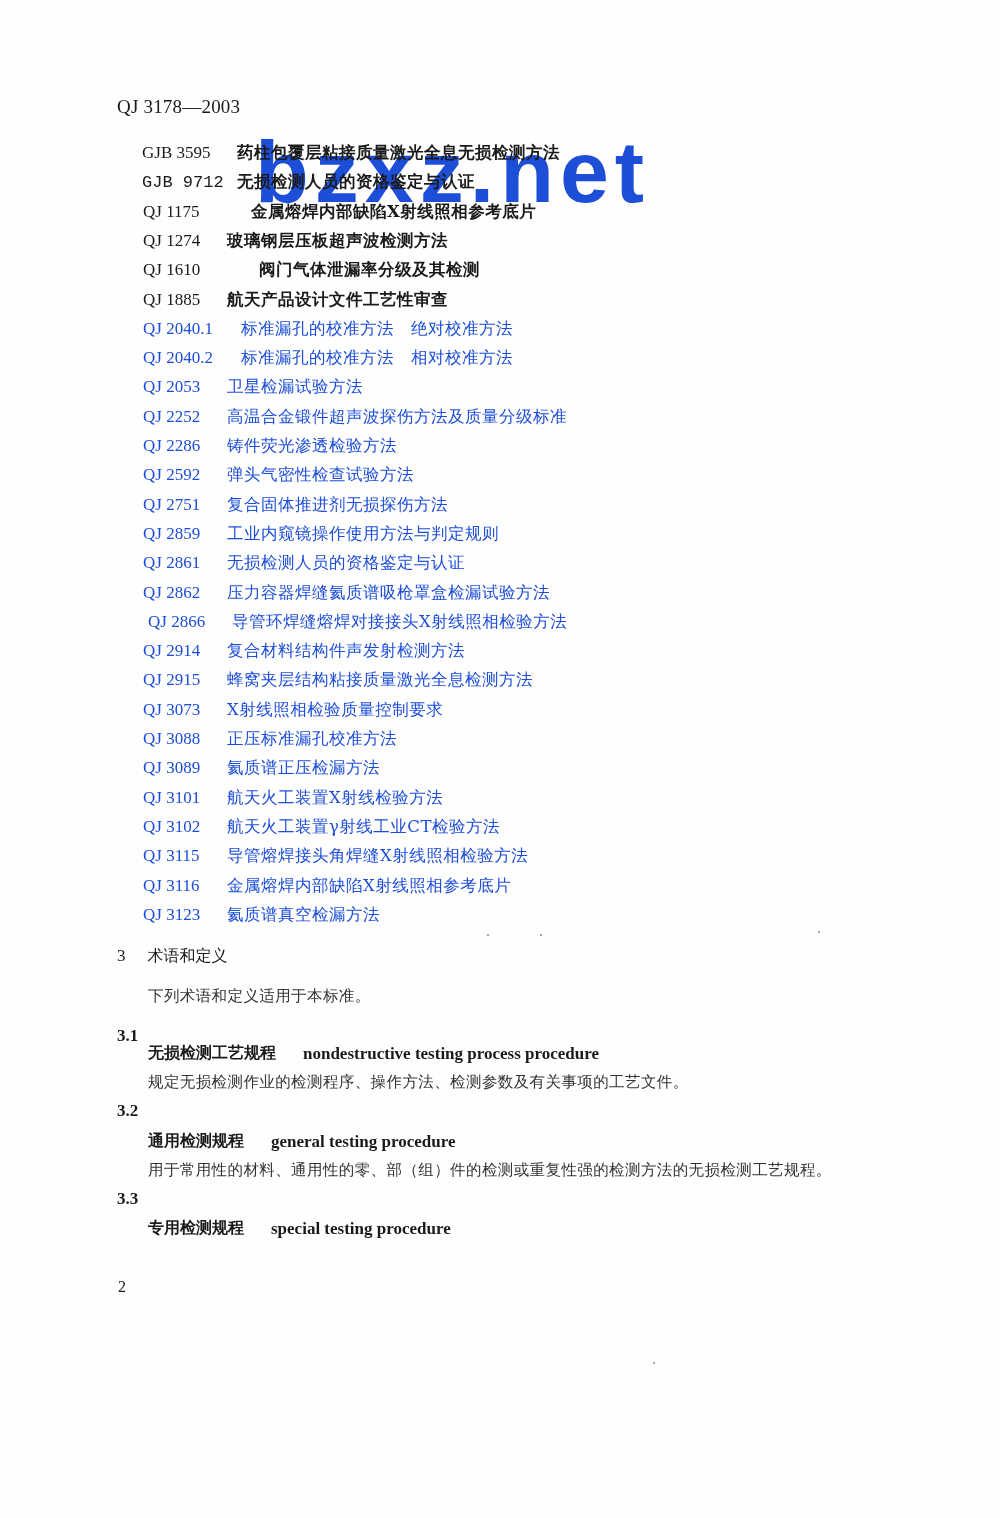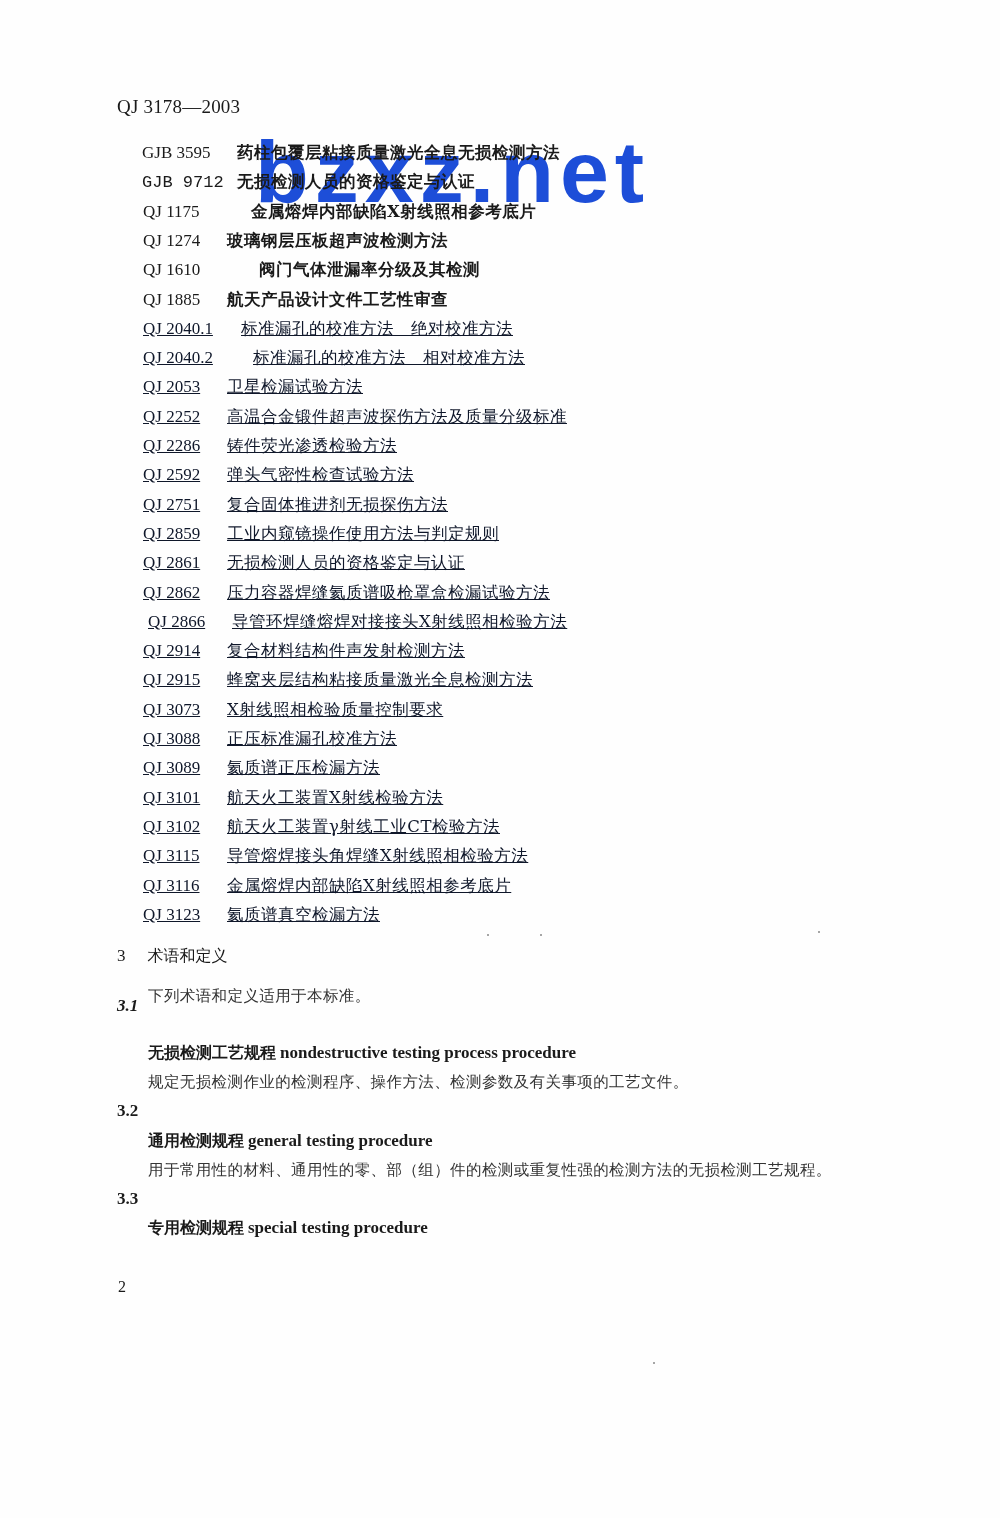--- a/index.html
+++ b/index.html
@@ -7,27 +7,27 @@
          font-family: "Liberation Serif", "DejaVu Serif", serif; color: #1a1a1a; }
   .page { position: absolute; left: 0; top: 0; width: 1000px; height: 1518px; background: #fefefe; }
   .header-code { position: absolute; left: 117px; top: 96px; font-size: 19px; letter-spacing: 0.2px; }
   .watermark { position: absolute; left: 255px; top: 128px; font-family: "Liberation Sans", "DejaVu Sans", sans-serif;
                font-size: 88px; font-weight: bold; color: #1d4ed8; letter-spacing: 6px; line-height: 1; z-index: 0; }
   .ref-list { position: absolute; left: 0; top: 0; z-index: 1; }
   .ref-row { position: absolute; display: flex; align-items: baseline; font-size: 17px; white-space: nowrap; }
   .ref-code { display: inline-block; }
   .ref-title { display: inline-block; font-family: "DejaVu Serif", "Liberation Serif", serif; font-size: 16.5px; letter-spacing: 0.5px; }
   .ref-row.bold .ref-title { font-weight: bold; }
-  .ref-row.faint { color: #0f172a; text-decoration: underline; }
+  .ref-row.faint { color: #1d4ed8; }
   .sec-heading { position: absolute; left: 117px; top: 946px; font-size: 17px; display: flex; gap: 22px; }
   .sec-heading .num { font-family: "Liberation Serif", serif; }
   .sec-heading .txt { font-family: "DejaVu Sans", sans-serif; font-size: 16px; }
   .para { position: absolute; left: 148px; font-family: "DejaVu Serif", serif; font-size: 15.5px; color: #333; letter-spacing: 0.4px; }
   .clause-num { position: absolute; left: 117px; font-weight: bold; font-size: 17px; }
-  .term { position: absolute; left: 148px; display: flex; gap: 4px; align-items: flex-start; }
+  .term { position: absolute; left: 148px; display: flex; gap: 27px; align-items: flex-end; }
   .term .zh { font-family: "DejaVu Sans", sans-serif; font-weight: bold; font-size: 16px; }
   .term .en { font-family: "Liberation Serif", serif; font-weight: bold; font-size: 17px; }
   .page-number { position: absolute; left: 118px; top: 1278px; font-size: 16px; }
   .dot { position: absolute; width: 2px; height: 2px; background: #888; border-radius: 1px; }
 </style>
 </head>
 <body>
 
 <div class="page">
   <div class="header-code">QJ 3178—2003</div>
@@ -55,21 +55,21 @@
         <span class="ref-title">阀门气体泄漏率分级及其检测</span>
       </div>
       <div class="ref-row bold" style="left: 143px; top: 289px;">
         <span class="ref-code" style="width: 84px;">QJ 1885</span>
         <span class="ref-title">航天产品设计文件工艺性审查</span>
       </div>
       <div class="ref-row faint" style="left: 143px; top: 318px;">
         <span class="ref-code" style="width: 98px;">QJ 2040.1</span>
         <span class="ref-title">标准漏孔的校准方法　绝对校准方法</span>
       </div>
-      <div class="ref-row faint" style="left: 143px; top: 347px; gap: 12px;">
+      <div class="ref-row faint" style="left: 143px; top: 347px;">
         <span class="ref-code" style="width: 98px;">QJ 2040.2</span>
         <span class="ref-title">标准漏孔的校准方法　相对校准方法</span>
       </div>
       <div class="ref-row faint" style="left: 143px; top: 376px;">
         <span class="ref-code" style="width: 84px;">QJ 2053</span>
         <span class="ref-title">卫星检漏试验方法</span>
       </div>
       <div class="ref-row faint" style="left: 143px; top: 406px;">
         <span class="ref-code" style="width: 84px;">QJ 2252</span>
         <span class="ref-title">高温合金锻件超声波探伤方法及质量分级标准</span>
@@ -143,21 +143,21 @@
         <span class="ref-title">氦质谱真空检漏方法</span>
       </div>
     </div>
 
   <div class="sec-heading">
     <span class="num">3</span>
     <span class="txt">术语和定义</span>
   </div>
   <div class="para" style="top:986px;">下列术语和定义适用于本标准。</div>
 
-  <div class="clause-num" style="top:996px;font-style:italic;">3.1</div>
+  <div class="clause-num" style="top:1026px;">3.1</div>
   <div class="term" style="top:1043px;">
     <span class="zh">无损检测工艺规程</span>
     <span class="en">nondestructive testing process procedure</span>
   </div>
   <div class="para" style="top:1072px;">规定无损检测作业的检测程序、操作方法、检测参数及有关事项的工艺文件。</div>
 
   <div class="clause-num" style="top:1101px;">3.2</div>
   <div class="term" style="top:1131px;">
     <span class="zh">通用检测规程</span>
     <span class="en">general testing procedure</span>

